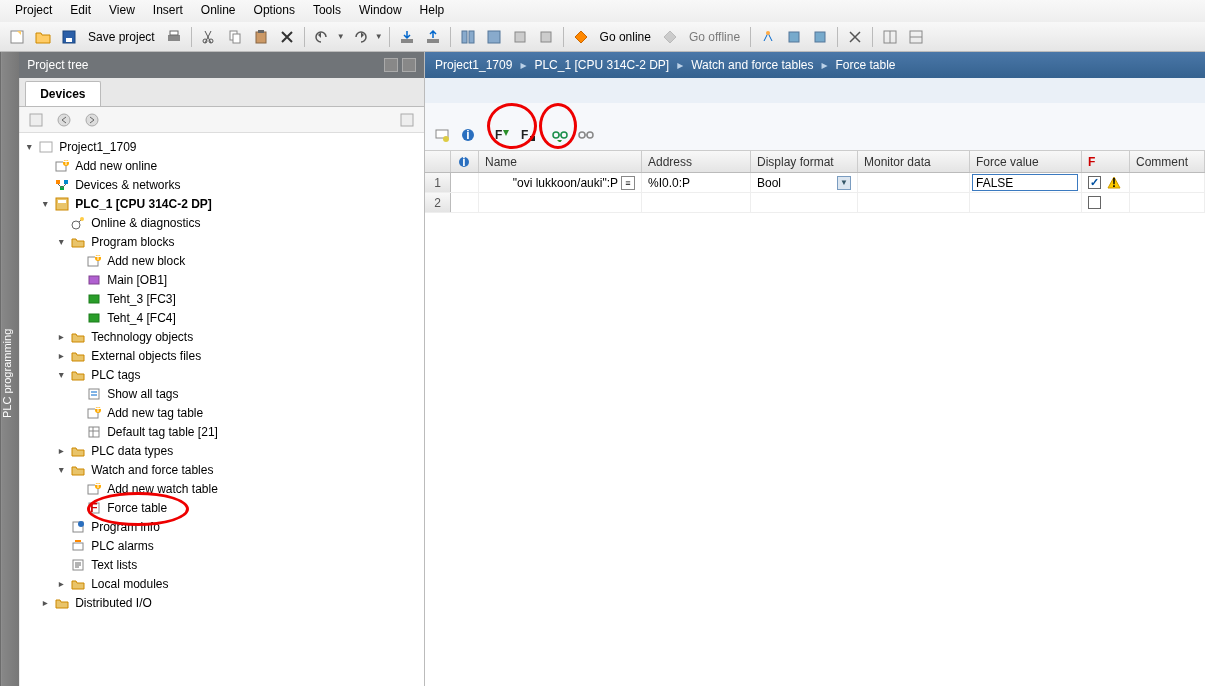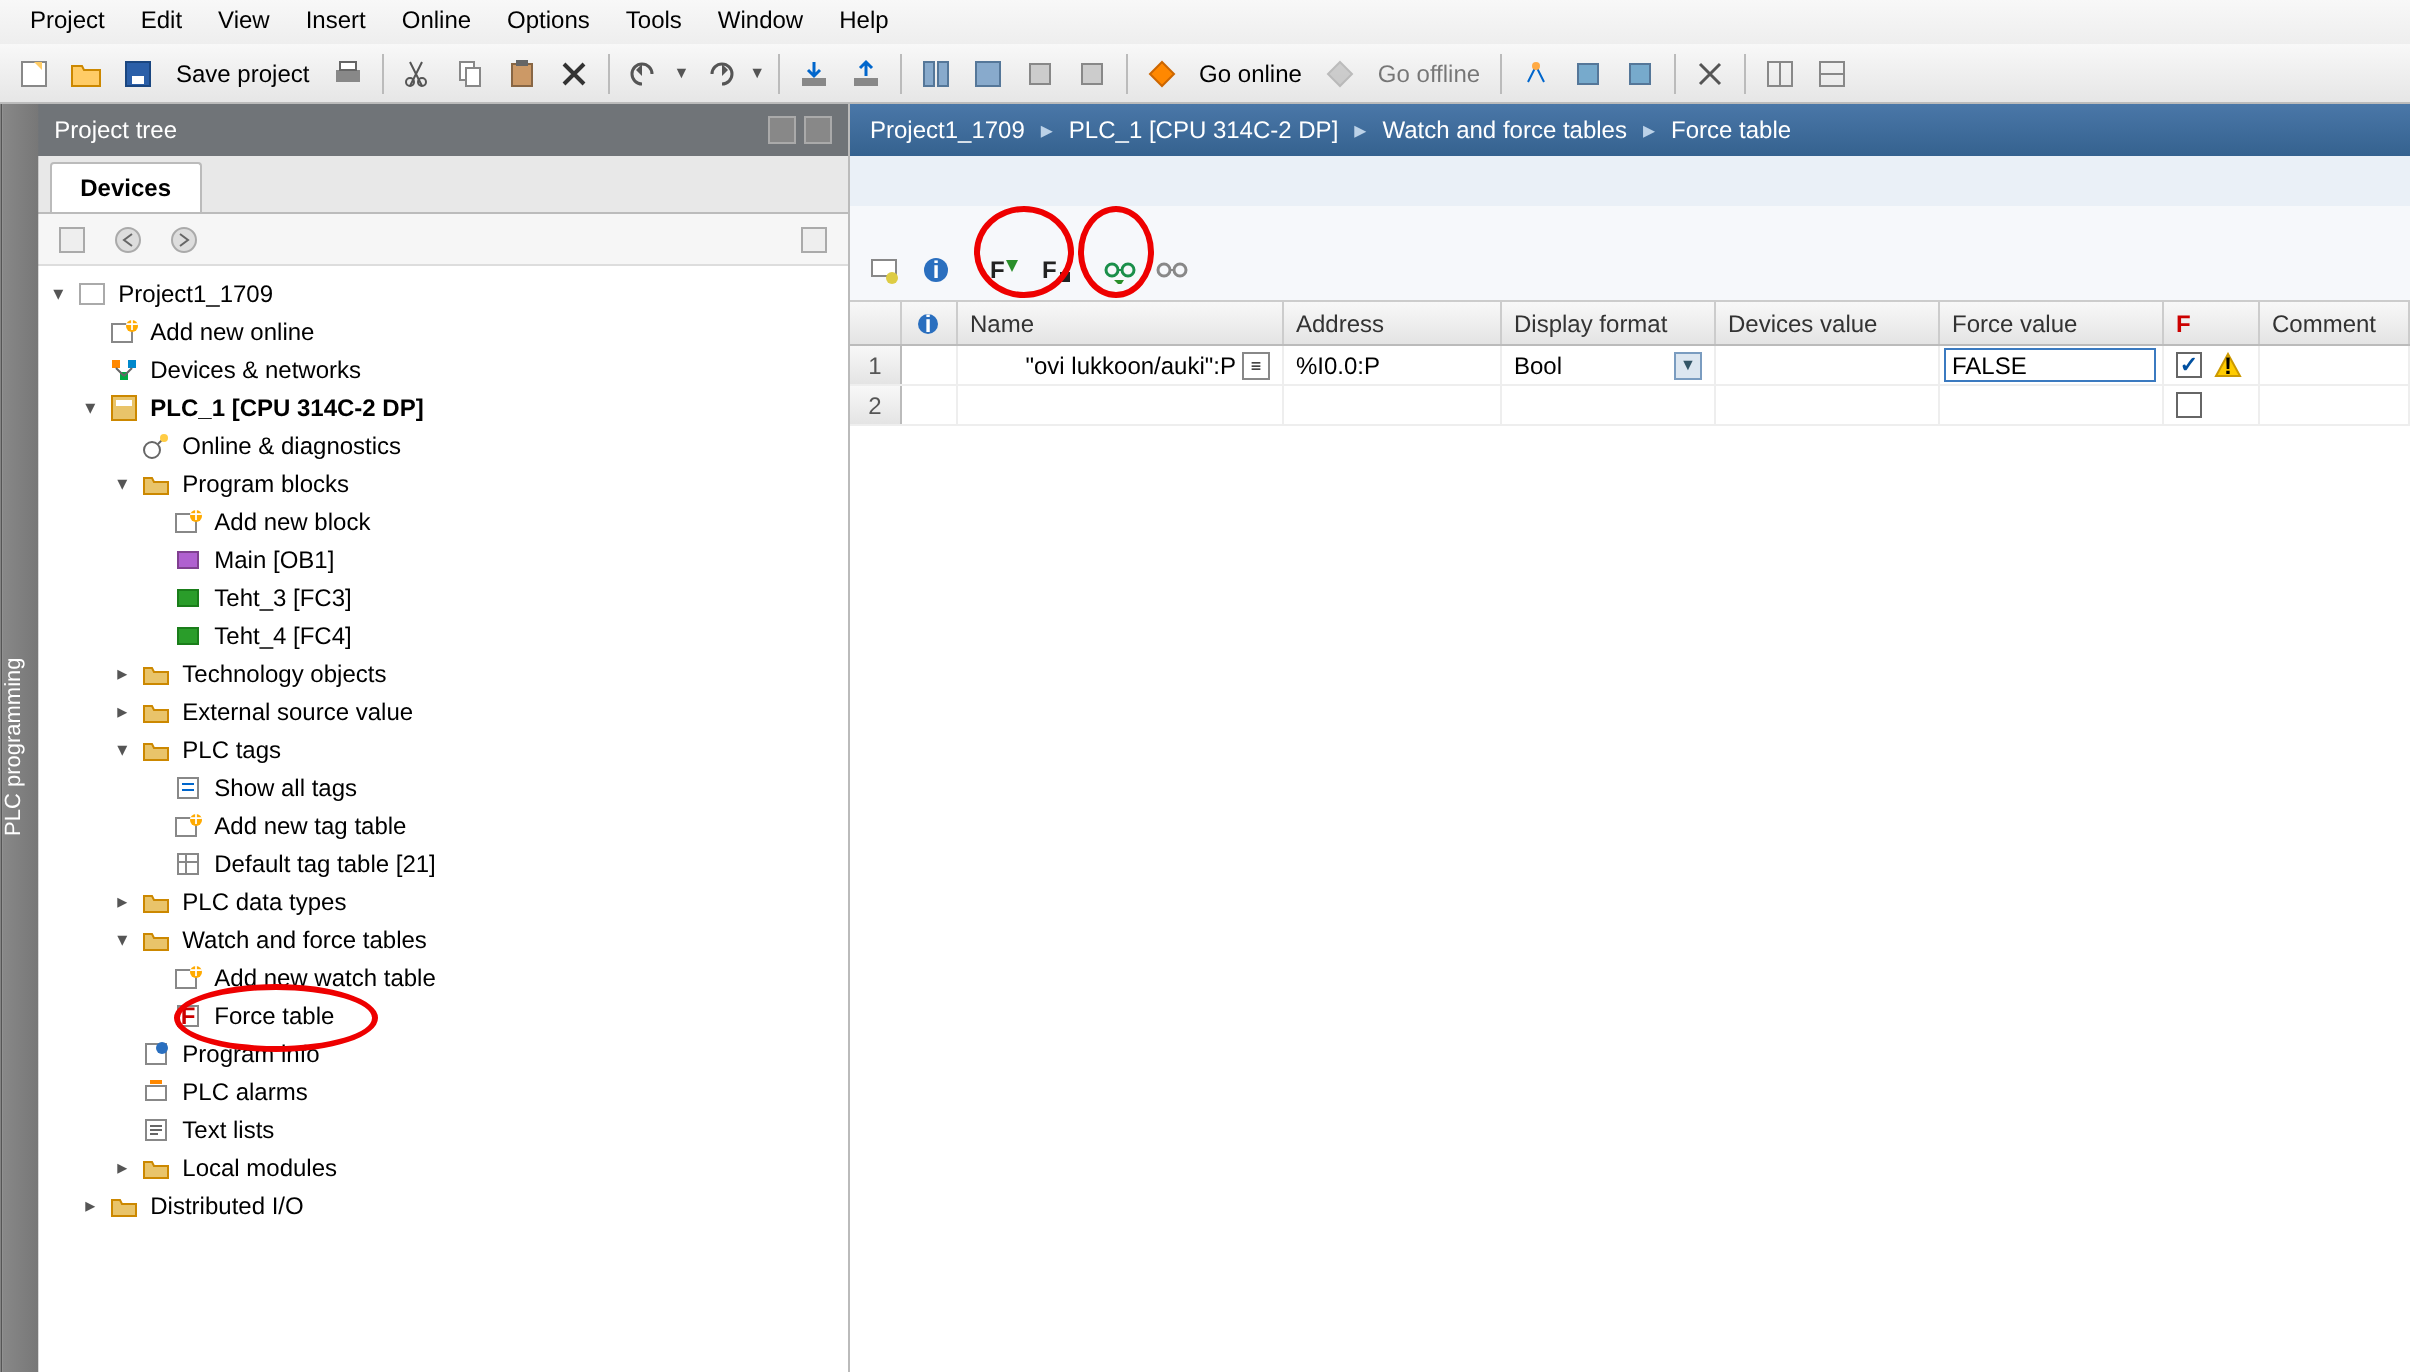--- a/index.html
+++ b/index.html
@@ -392,21 +392,21 @@
           </span>
           <span class="lbl">Technology objects</span>
         </div>
         <div class="node indent-2">
           <span class="exp">▸</span>
           <span class="ico">
             <svg width="14" height="14">
               <path d="M1 4 L5 4 L6 6 L13 6 L13 12 L1 12 Z" fill="#e9c46a" stroke="#c80"></path>
             </svg>
           </span>
-          <span class="lbl">External source value</span>
+          <span class="lbl">External objects files</span>
         </div>
         <div class="node indent-2">
           <span class="exp">▾</span>
           <span class="ico">
             <svg width="14" height="14">
               <path d="M1 4 L5 4 L6 6 L13 6 L13 12 L1 12 Z" fill="#e9c46a" stroke="#c80"></path>
             </svg>
           </span>
           <span class="lbl">PLC tags</span>
         </div>
@@ -592,21 +592,21 @@
       <div class="hc col-num"></div>
       <div class="hc col-i">
           <svg width="14" height="14">
             <circle cx="7" cy="7" r="5" fill="#2a6fbf"></circle>
             <text x="7" y="11" text-anchor="middle" fill="#fff" font-size="10" font-weight="bold">i</text>
           </svg>
         </div>
       <div class="hc col-name">Name</div>
       <div class="hc col-addr">Address</div>
       <div class="hc col-fmt">Display format</div>
-      <div class="hc col-mon">Devices value</div>
+      <div class="hc col-mon">Monitor data</div>
       <div class="hc col-force">Force value</div>
       <div class="hc col-f" style="color:#c00;font-weight:bold;">F</div>
       <div class="hc col-cmt">Comment</div>
     </div>
     <div class="grid-body" id="gridbody">
         <div class="row">
           <div class="cell col-num rownum">1</div>
           <div class="cell col-i"></div>
           <div class="cell col-name">
             <span style="flex:1;text-align:right;">"ovi lukkoon/auki":P</span>

